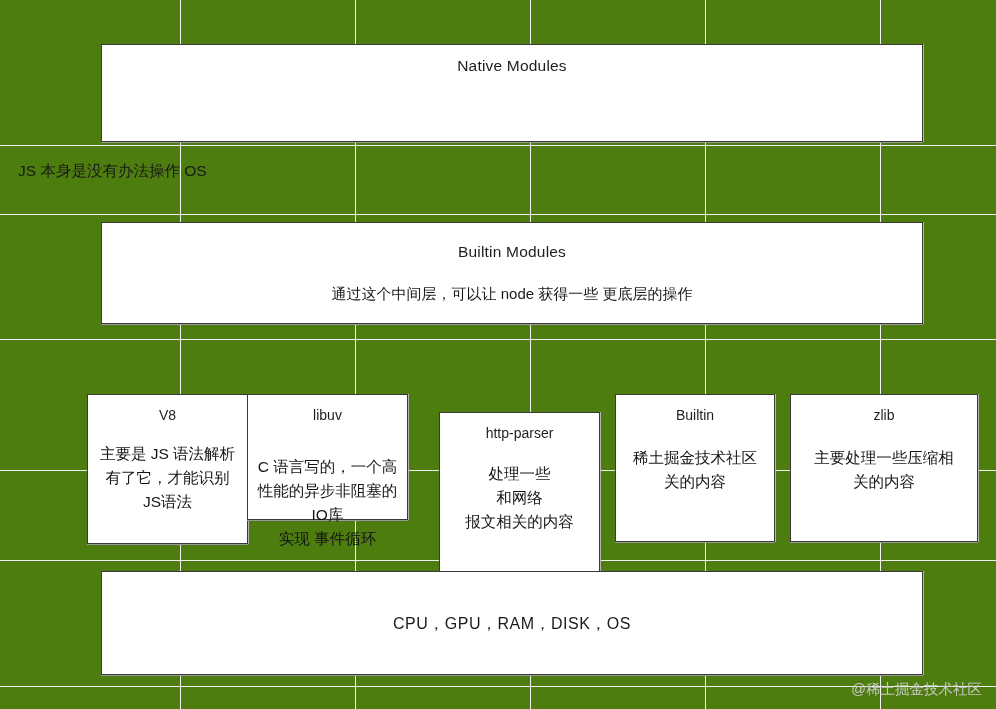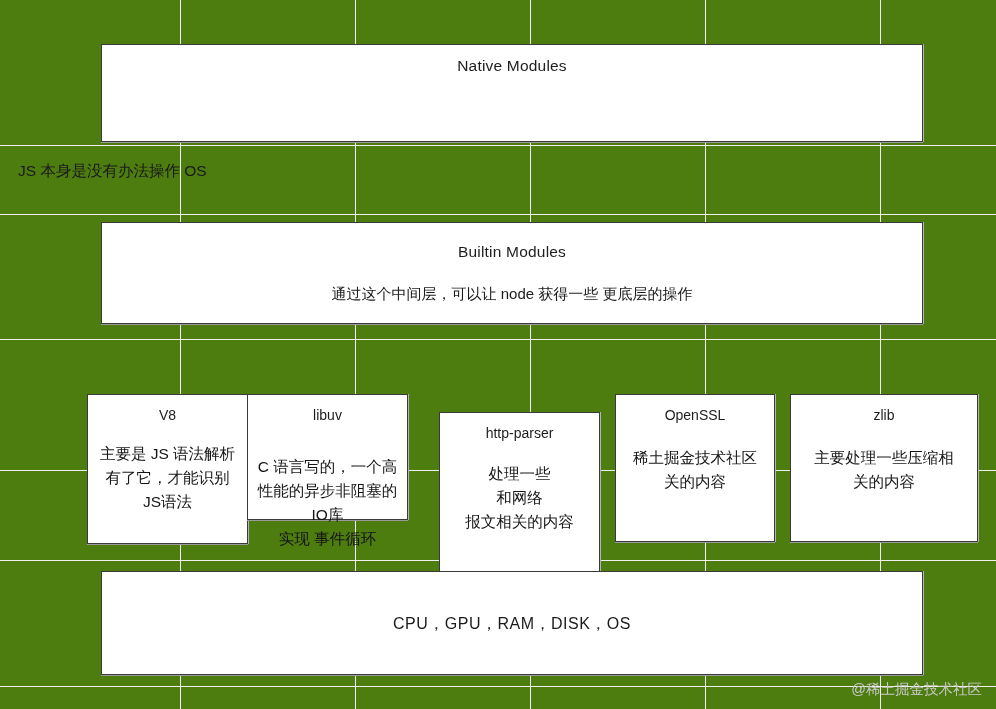--- a/index.html
+++ b/index.html
@@ -185,21 +185,21 @@
   </div>
 
   <div class="box comp-box" id="comp-http">
     <div class="comp-title">http-parser</div>
     <div class="comp-desc">处理一些
 和网络
 报文相关的内容</div>
   </div>
 
   <div class="box comp-box" id="comp-ssl">
-    <div class="comp-title">OpenSSL</div>
+    <div class="comp-title">Builtin</div>
     <div class="comp-desc">稀土掘金技术社区
 关的内容</div>
   </div>
 
   <div class="box comp-box" id="comp-zlib">
     <div class="comp-title">zlib</div>
     <div class="comp-desc">主要处理一些压缩相
 关的内容</div>
   </div>
 

